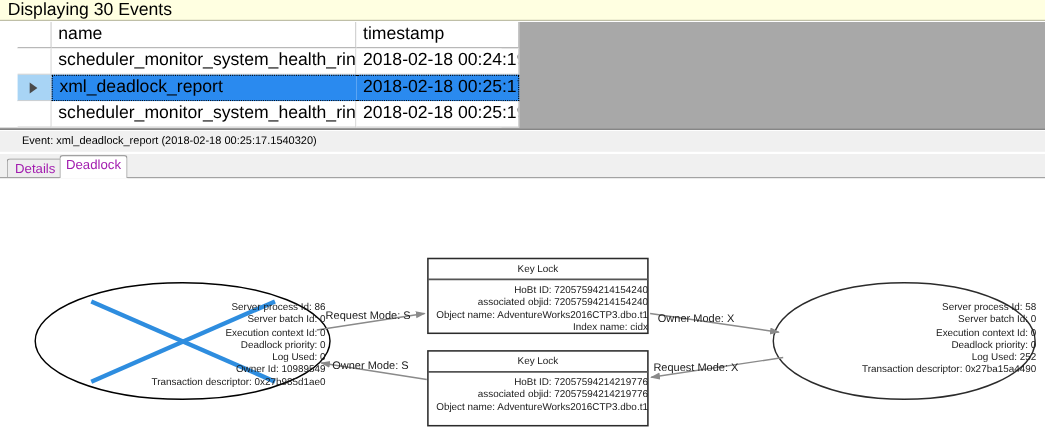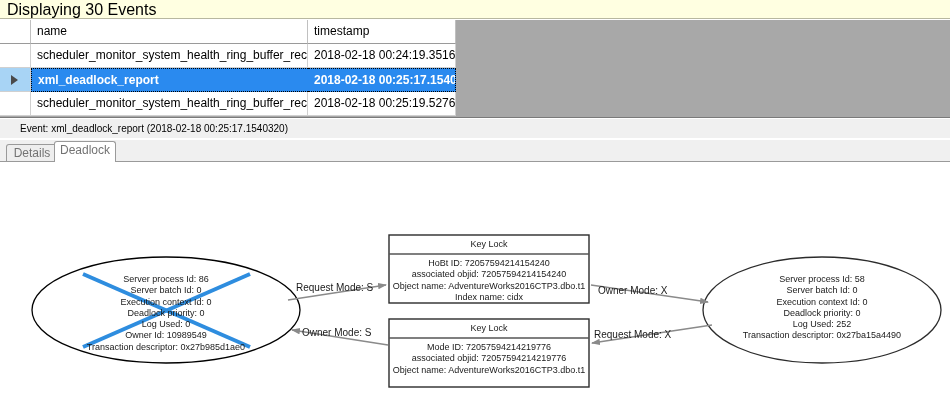--- a/index.html
+++ b/index.html
@@ -31,34 +31,34 @@
   }
   .row{position:absolute;left:0;width:456px;height:24px;box-sizing:border-box;}
   .r0{top:0;}
   .r1{top:24px;}
   .r2{top:48px;}
   .r3{top:72px;}
   .cell{
     position:absolute;top:0;height:24px;box-sizing:border-box;
     border-right:1px solid #d0d0d0;border-bottom:1px solid #d0d0d0;
     background:#fff;overflow:hidden;white-space:nowrap;
-    font-size:12px;line-height:22px;
+    font-size:16px;line-height:22px;margin-left:16px;
   }
   .c-sel{left:0;width:31px;}
   .c-name{left:31px;width:277px;padding-left:6px;}
   .c-ts{left:308px;width:148px;padding-left:6px;}
 
   .hdr .cell{
     background:#fff;border-right:1px solid #c0c0c0;border-bottom:1px solid #9a9a9a;
     color:#000;
   }
   .hdr .c-sel{border-right:1px solid #c0c0c0;}
 
   .row.selected .c-name,
-  .row.selected .c-ts{background:#2a8aef;color:#ffffff;border-right-color:#2a8aef;border-bottom-color:#2a8aef;font-weight:bold;}
+  .row.selected .c-ts{background:#2a8aef;color:#000000;border-right-color:#2a8aef;border-bottom-color:#2a8aef;}
   .row.selected .c-name{border:1px dotted #000;border-right:none;}
   .row.selected .c-ts{border-top:1px dotted #000;border-bottom:1px dotted #000;border-right:1px dotted #000;}
   .row.selected .c-sel{background:#a8d4f5;}
 
   .tri{
     position:absolute;left:11px;top:7px;width:0;height:0;
     border-left:7px solid #4a4a4a;border-top:5px solid transparent;border-bottom:5px solid transparent;
   }
 
   
@@ -72,42 +72,42 @@
   .tabstrip{
     position:absolute;left:0;top:140px;width:950px;height:22px;
     background:#f0f0f0;
   }
   .tab{
     position:absolute;top:4px;height:18px;box-sizing:border-box;
     border:1px solid #9a9a9a;border-bottom:none;
     background:#eeeeee;
     border-radius:3px 3px 0 0;
     font-size:12px;line-height:16px;text-align:center;
-    color:#737373;
+    color:#a21caf;
   }
   .tab.active{
     top:1px;height:21px;background:#ffffff;z-index:3;
     border-color:#9a9a9a;
   }
   #tab-details{left:6px;width:52px;}
   #tab-deadlock{left:54px;width:62px;}
 
   
   .panel{
     position:absolute;left:0;top:161px;width:950px;height:239px;
     background:#ffffff;border-top:1px solid #9a9a9a;
     box-sizing:border-box;overflow:hidden;
   }
   .panel-mask{
     position:absolute;left:54px;top:0;width:62px;height:1px;background:#ffffff;
   }
   .canvas{position:absolute;left:0;top:0;width:950px;height:239px;}
 
   
-  .dt{position:absolute;text-align:center;font-size:9px;line-height:11.3px;color:#1a1a1a;white-space:nowrap;}
+  .dt{position:absolute;text-align:right;font-size:9px;line-height:11.3px;color:#1a1a1a;white-space:nowrap;}
   .kbox-title{position:absolute;text-align:center;font-size:9px;line-height:11px;color:#1a1a1a;}
   .arrow-lbl{position:absolute;font-size:10px;line-height:11px;color:#1a1a1a;white-space:nowrap;}
 </style>
 </head>
 <body>
 
 <div id="app">
 
   <div class="banner">
     <div class="txt">Displaying 30 Events</div>
@@ -209,21 +209,21 @@
     <div class="kbox-title" style="left:389px;top:77px;width:200px;">Key Lock</div>
     <div class="dt" style="left:389px;top:96px;width:200px;">
       <div>HoBt ID: 72057594214154240</div>
       <div>associated objid: 72057594214154240</div>
       <div>Object name: AdventureWorks2016CTP3.dbo.t1</div>
       <div>Index name: cidx</div>
     </div>
 
     <div class="kbox-title" style="left:389px;top:161px;width:200px;">Key Lock</div>
     <div class="dt" style="left:389px;top:180px;width:200px;">
-      <div>Mode ID: 72057594214219776</div>
+      <div>HoBt ID: 72057594214219776</div>
       <div>associated objid: 72057594214219776</div>
       <div>Object name: AdventureWorks2016CTP3.dbo.t1</div>
     </div>
 
     <div class="arrow-lbl" style="left:296px;top:120px;">Request Mode: S</div>
     <div class="arrow-lbl" style="left:302px;top:165px;">Owner Mode: S</div>
     <div class="arrow-lbl" style="left:598px;top:123px;">Owner Mode: X</div>
     <div class="arrow-lbl" style="left:594px;top:167px;">Request Mode: X</div>
 
   </div>

